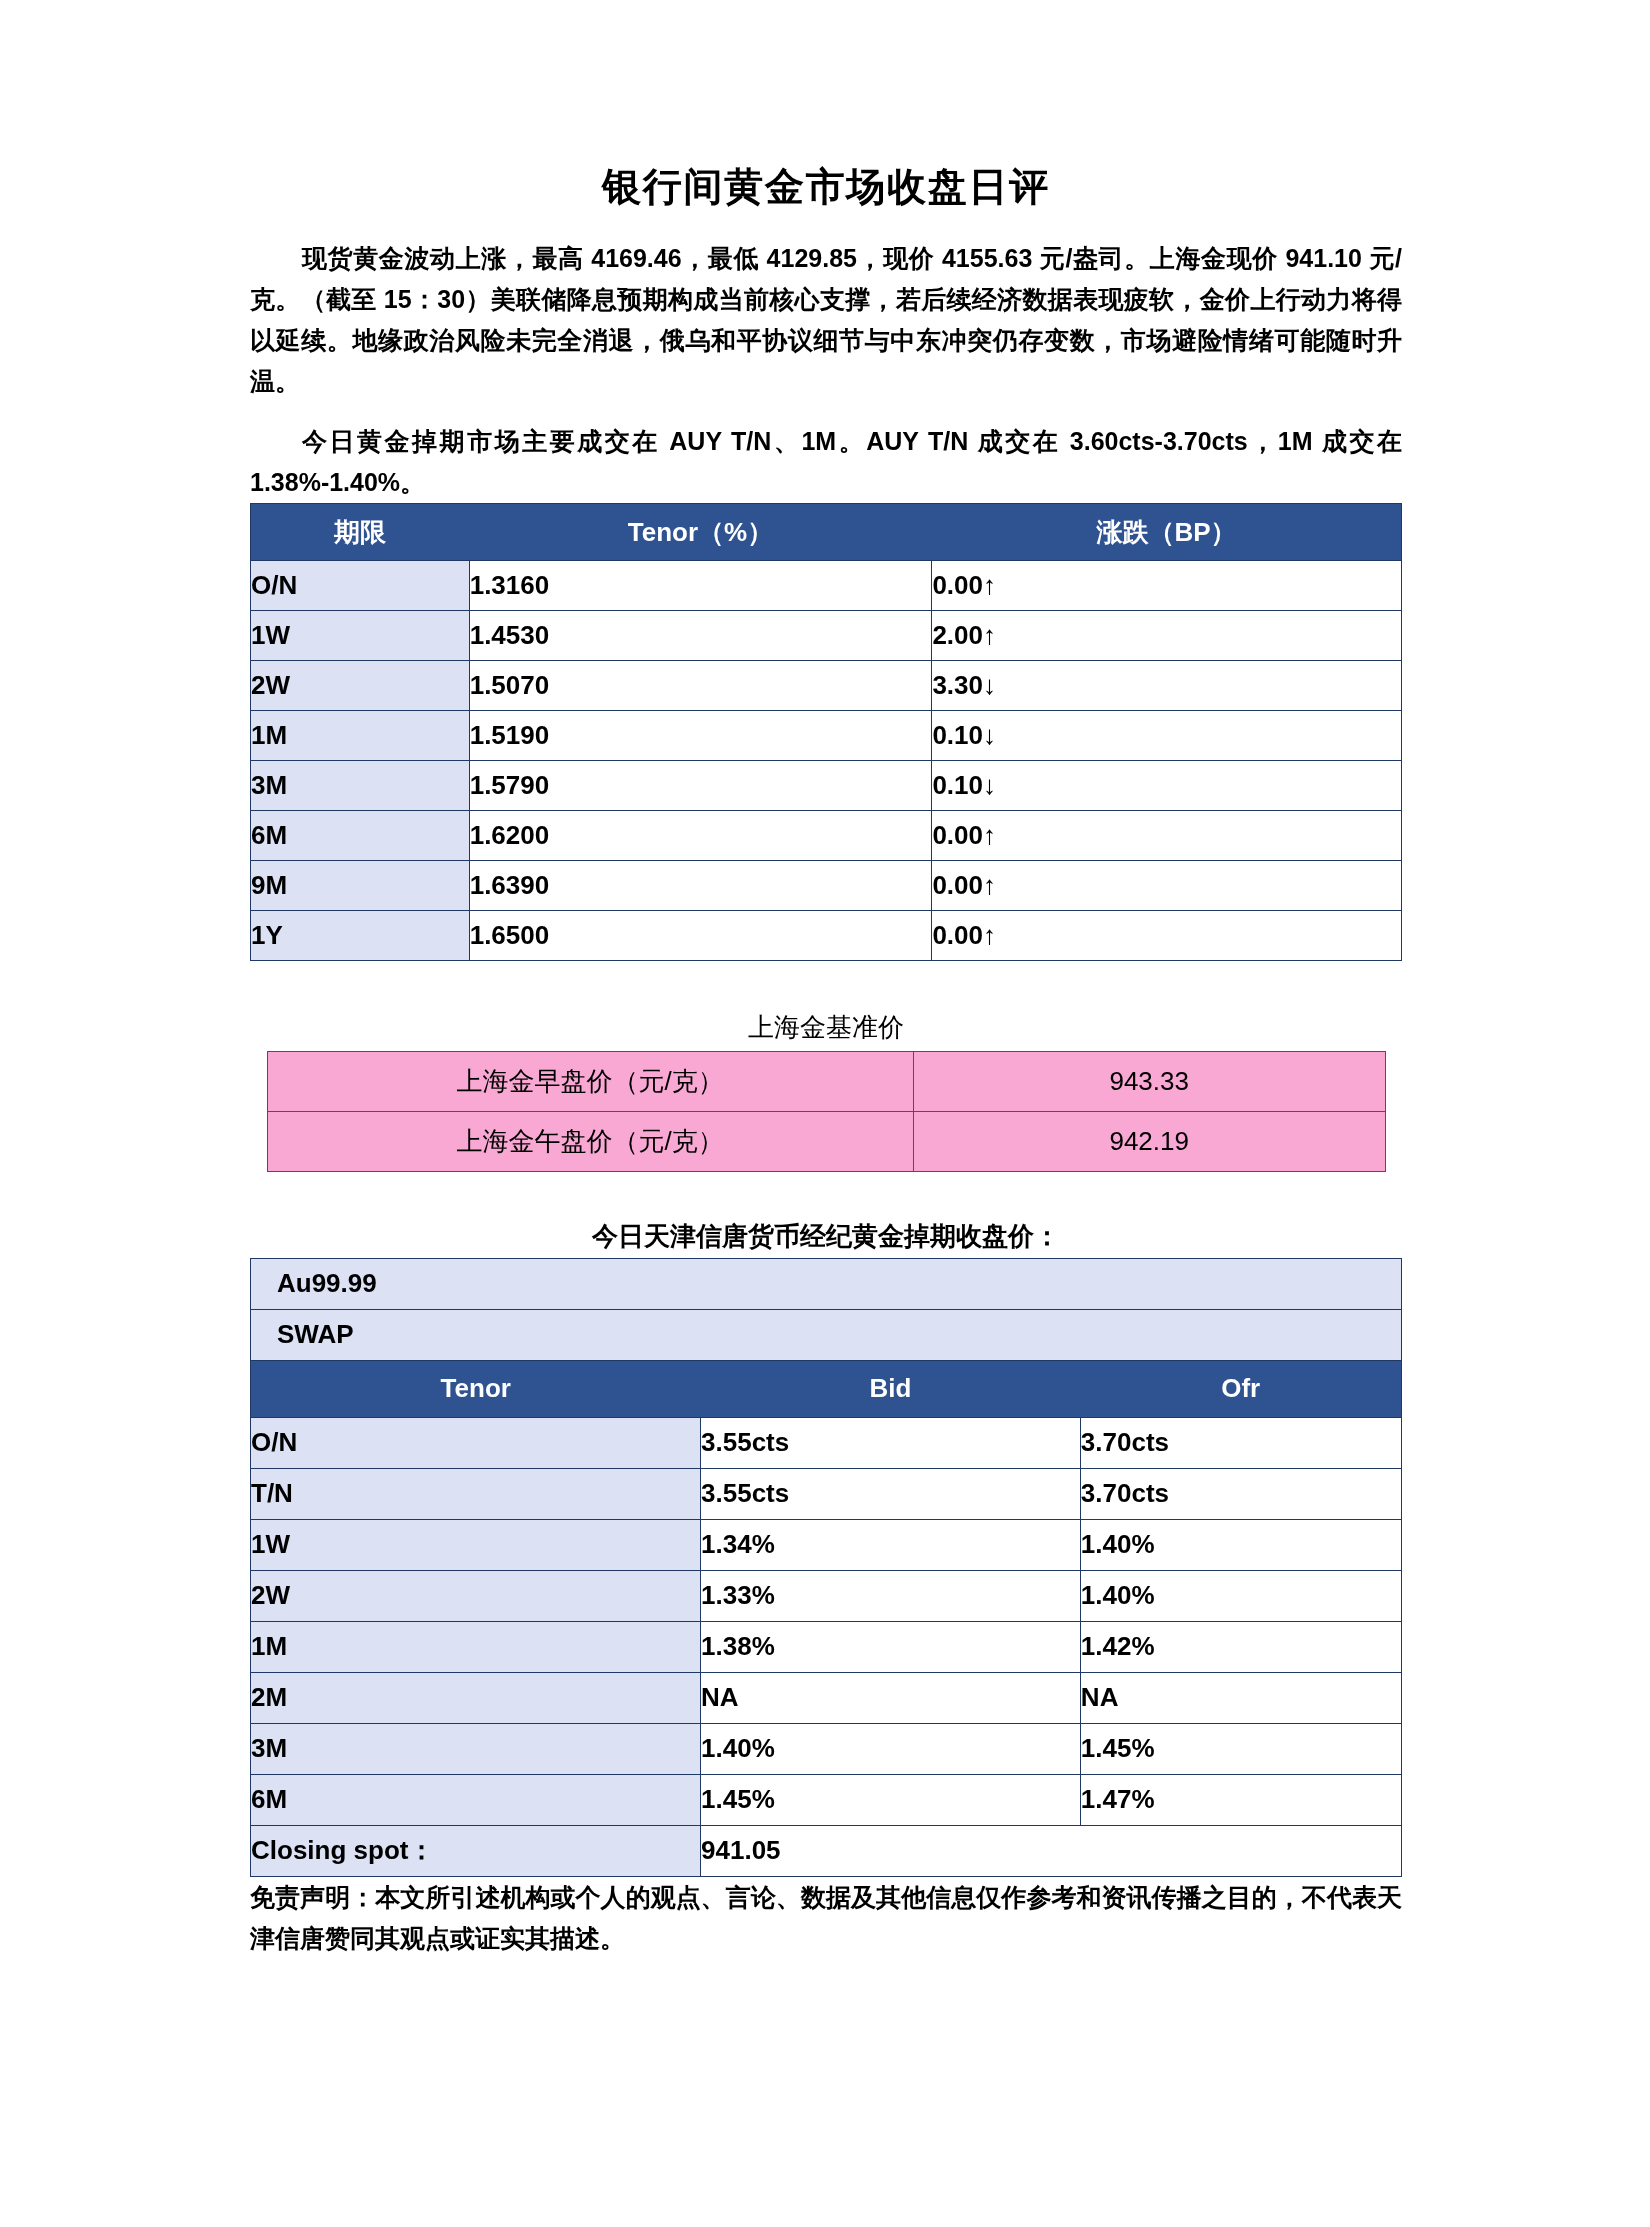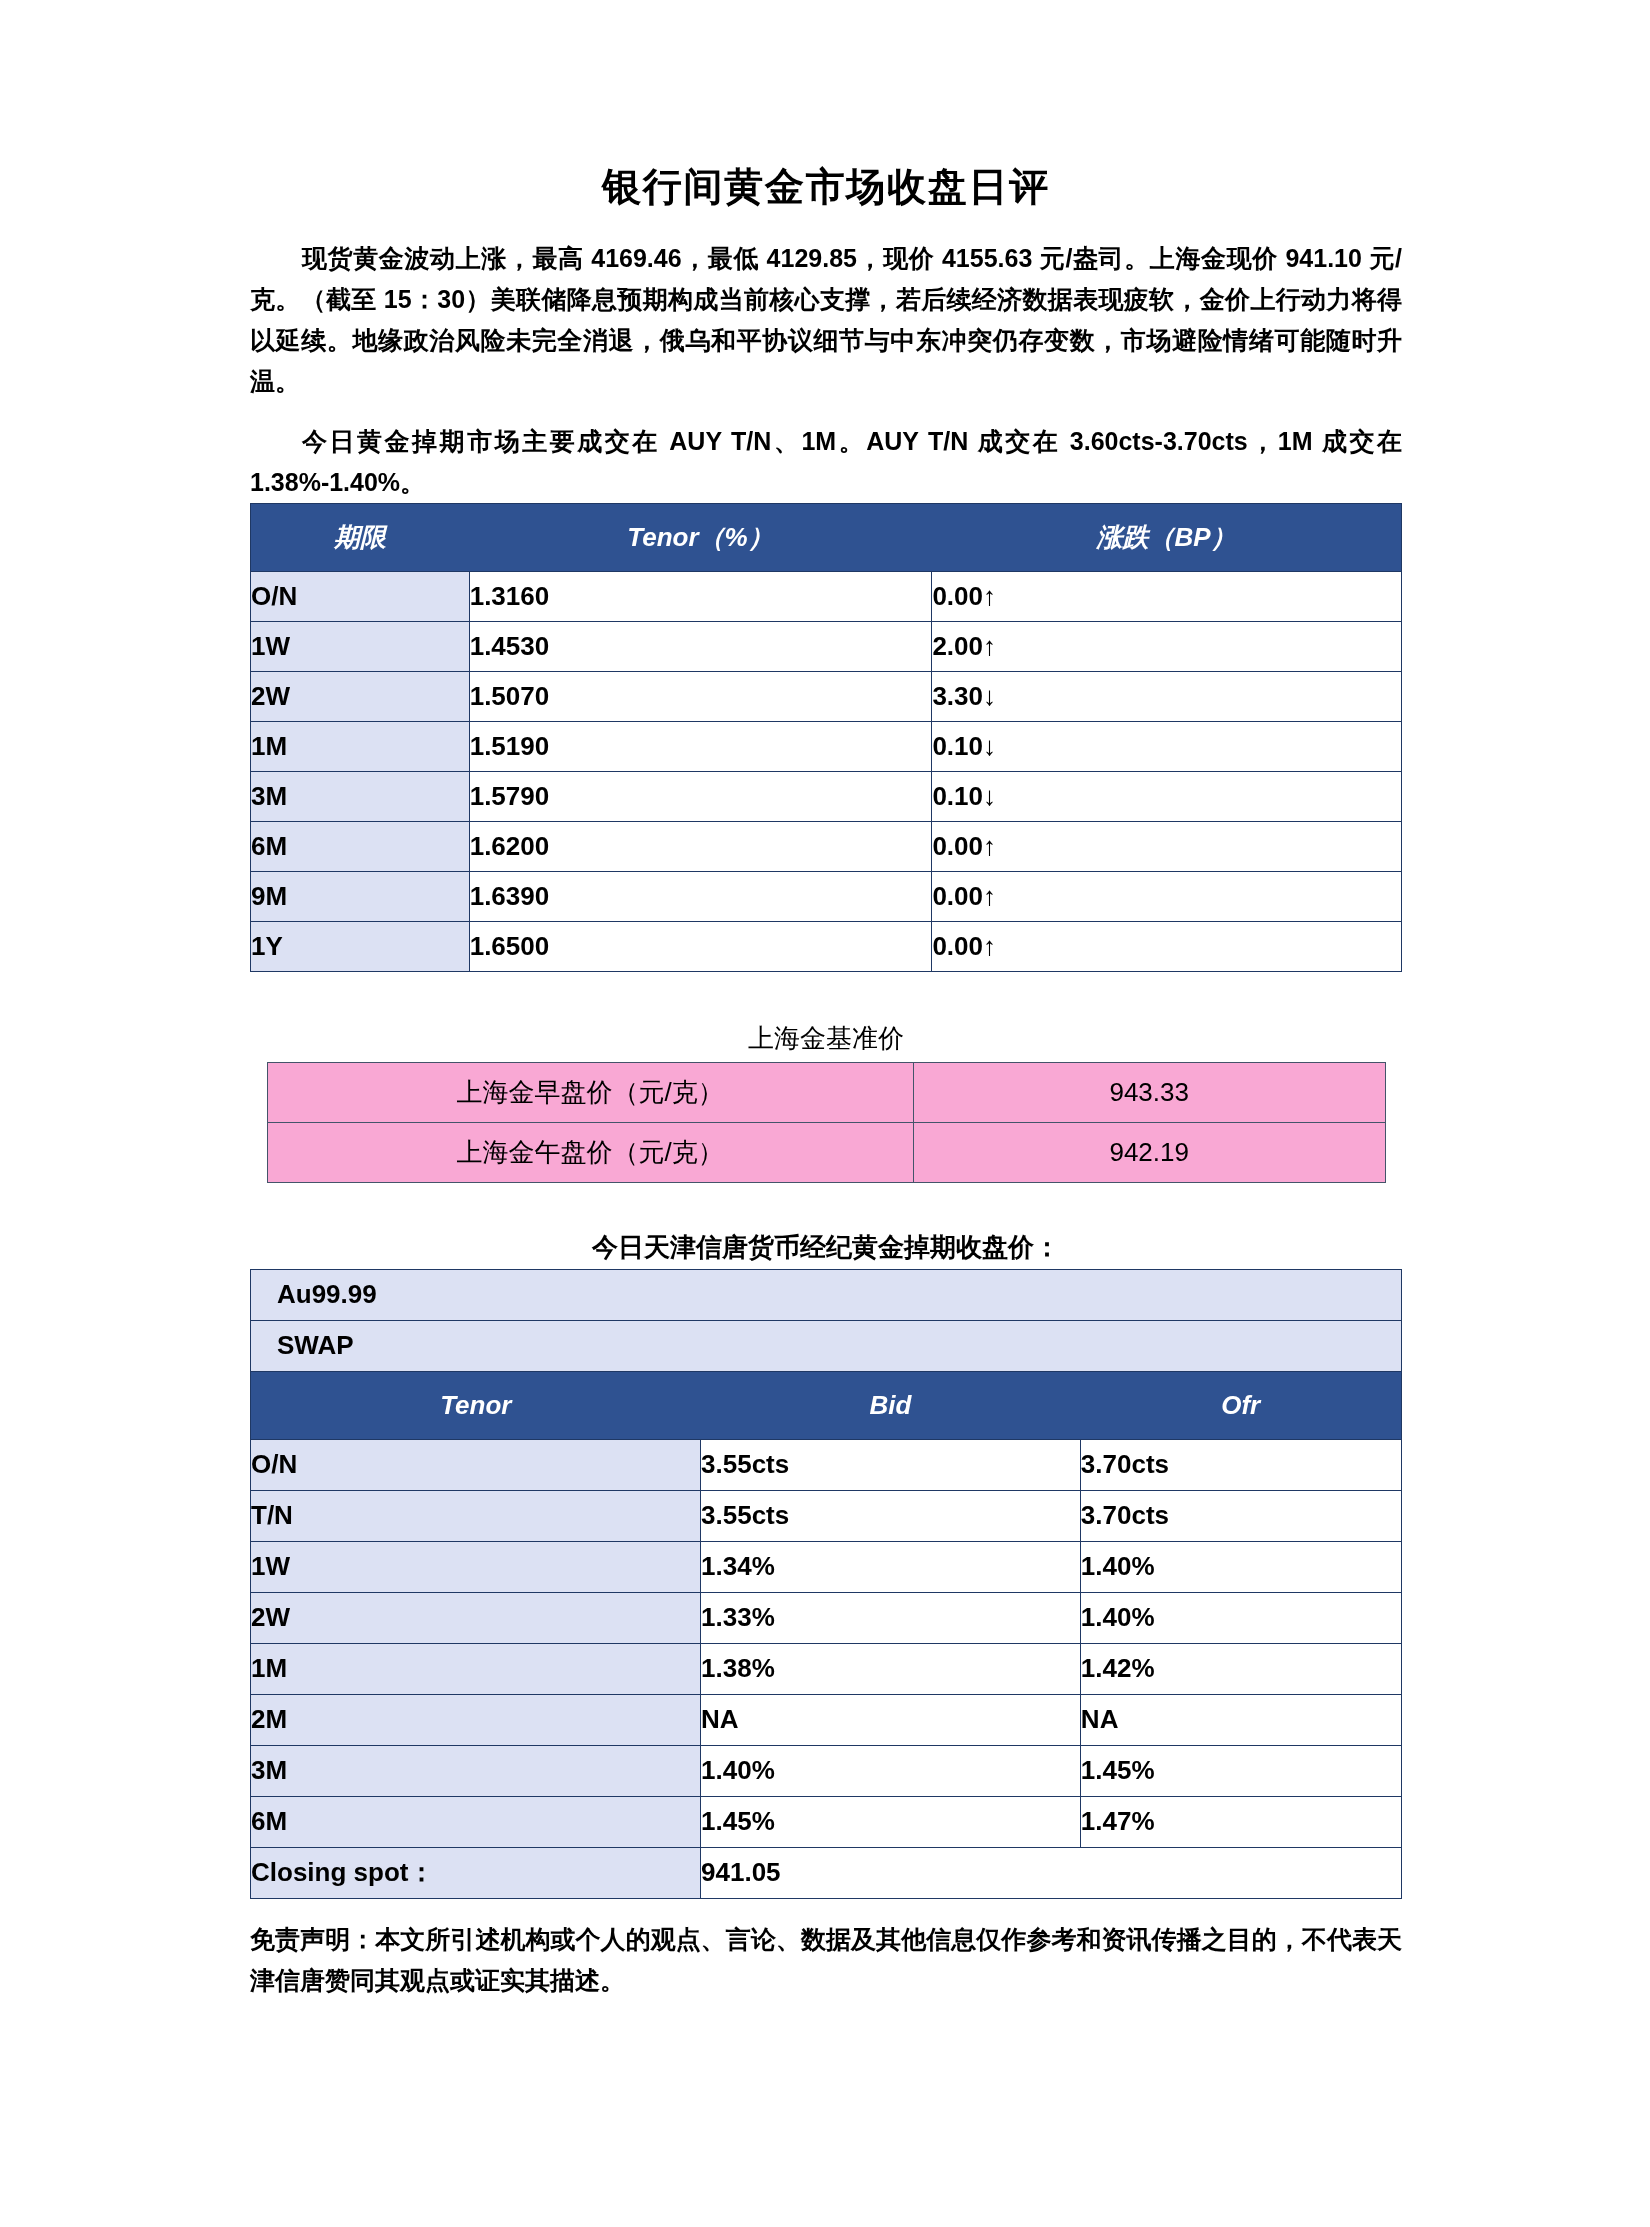--- a/index.html
+++ b/index.html
@@ -31,21 +31,21 @@
     text-align:center; font-weight:700; font-size:26px; line-height:35px;
   }
   .caption-shibor  { margin-top:0; }
   .caption-shgold  { margin-top:49px; font-weight:400; }
   .caption-swap    { margin-top:47px; }
 
   table { width:100%; border-collapse:collapse; table-layout:fixed; }
   .tbl { border:1.7px solid #1F3864; }
   .tbl th {
     background:#2F5291; color:#ffffff; font-weight:700; font-size:26px;
-    height:68px; text-align:center; vertical-align:middle; border:none;font-style:italic;
+    height:57px; text-align:center; vertical-align:middle; border:none;
   }
   .tbl td {
     border:1.7px solid #1F3864; font-size:26px; font-weight:700;
     height:50px; text-align:left; vertical-align:middle; background:#fff;
   }
   .shibor-table { margin-top:0; }
   .shibor-table tbody.data td:first-child { background:#DCE1F3; }
 
   
   .sh-table {
@@ -59,21 +59,21 @@
 
   .swap-table { margin-top:4.2px; }
   .swap-table td { height:51px; }
   .swap-table td.group-cell {
     background:#DCE1F3; text-align:left; padding-left:26px;
   }
   .swap-table tbody.data td:first-child { background:#DCE1F3; }
   .swap-table tr.closing-row td:first-child { background:#DCE1F3; }
 
   .disclaimer {
-    margin-top:20px; font-size:25px; line-height:41px; font-weight:700;
+    margin-top:0; font-size:25px; line-height:41px; font-weight:700;
     text-align:justify;
   }
 </style>
 </head>
 <body>
 
 <div class="page">
   <div class="content">
 
     <h1 class="title">银行间黄金市场收盘日评</h1>

